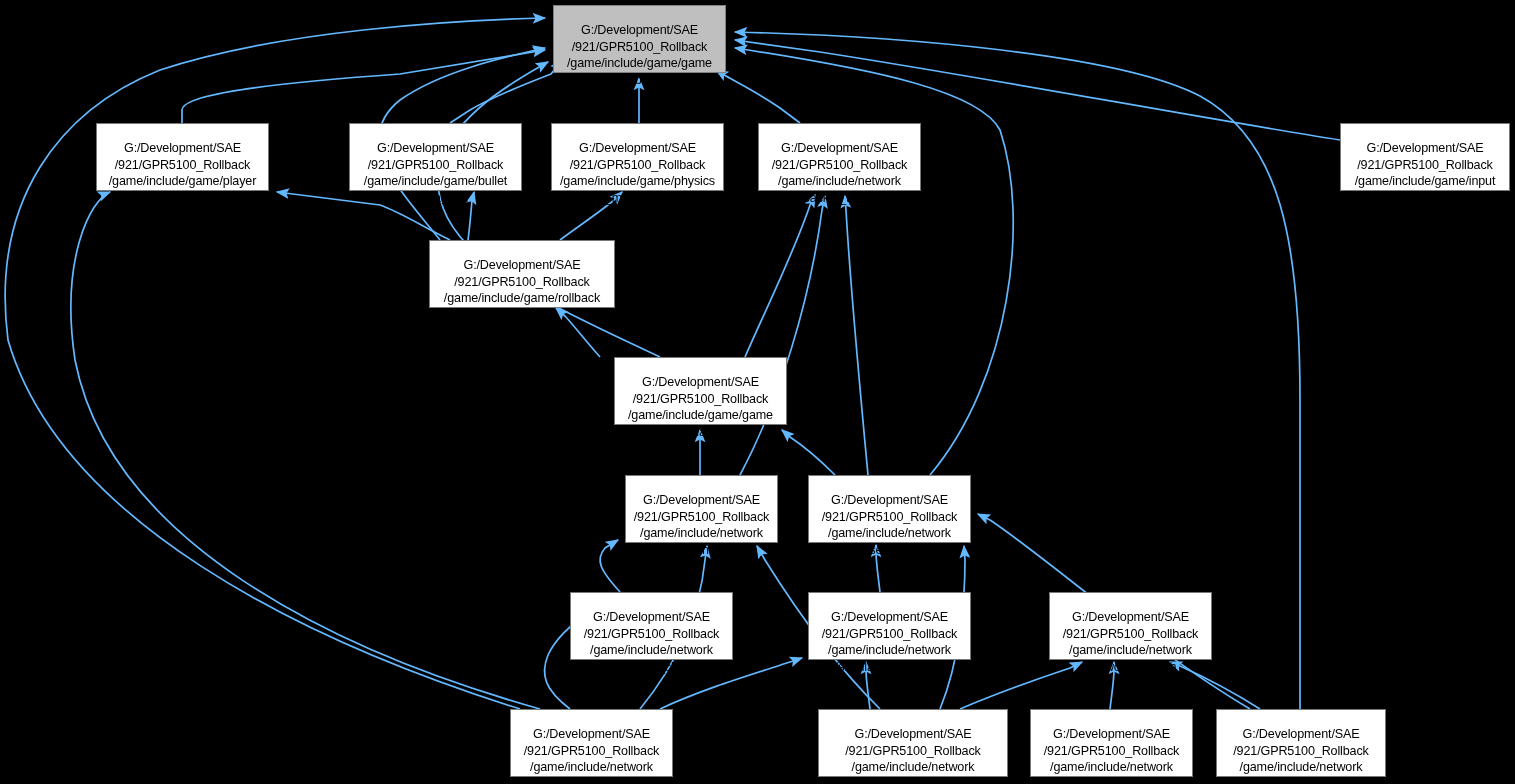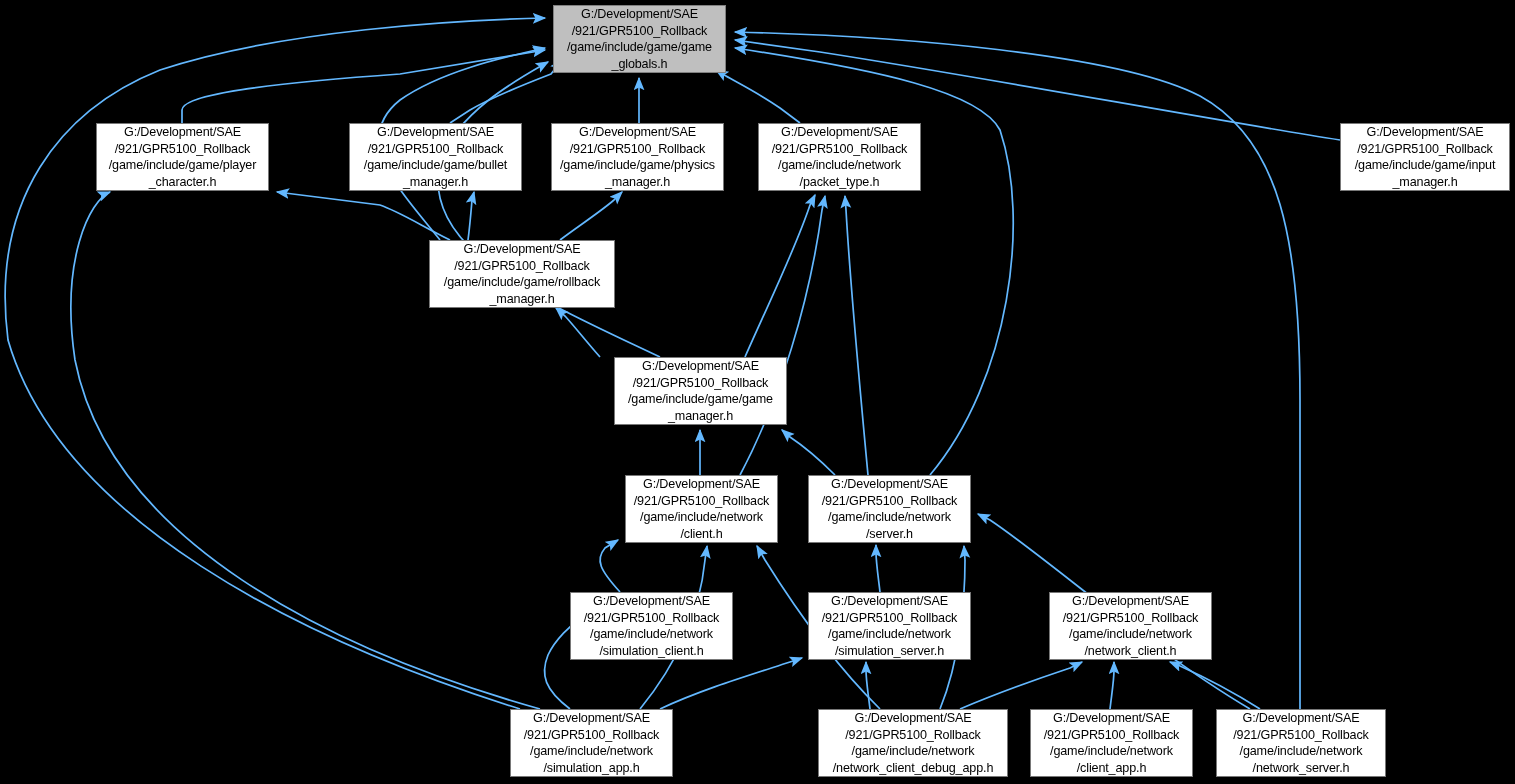--- a/index.html
+++ b/index.html
@@ -26,21 +26,21 @@
   }
   .node {
     position: absolute;
     box-sizing: border-box;
     border: 1px solid #787878;
     background: #ffffff;
     color: #000000;
     font-size: 12.6px;
     line-height: 16.6px;
     text-align: center;
-    padding-top: 0;
+    padding-top: 16px;
     white-space: pre;
     letter-spacing: -0.15px;
     z-index: 5;
   }
   .node.root {
     background: #bfbfbf;
     border-color: #808080;
   }
   .node .label {
     display: block;

